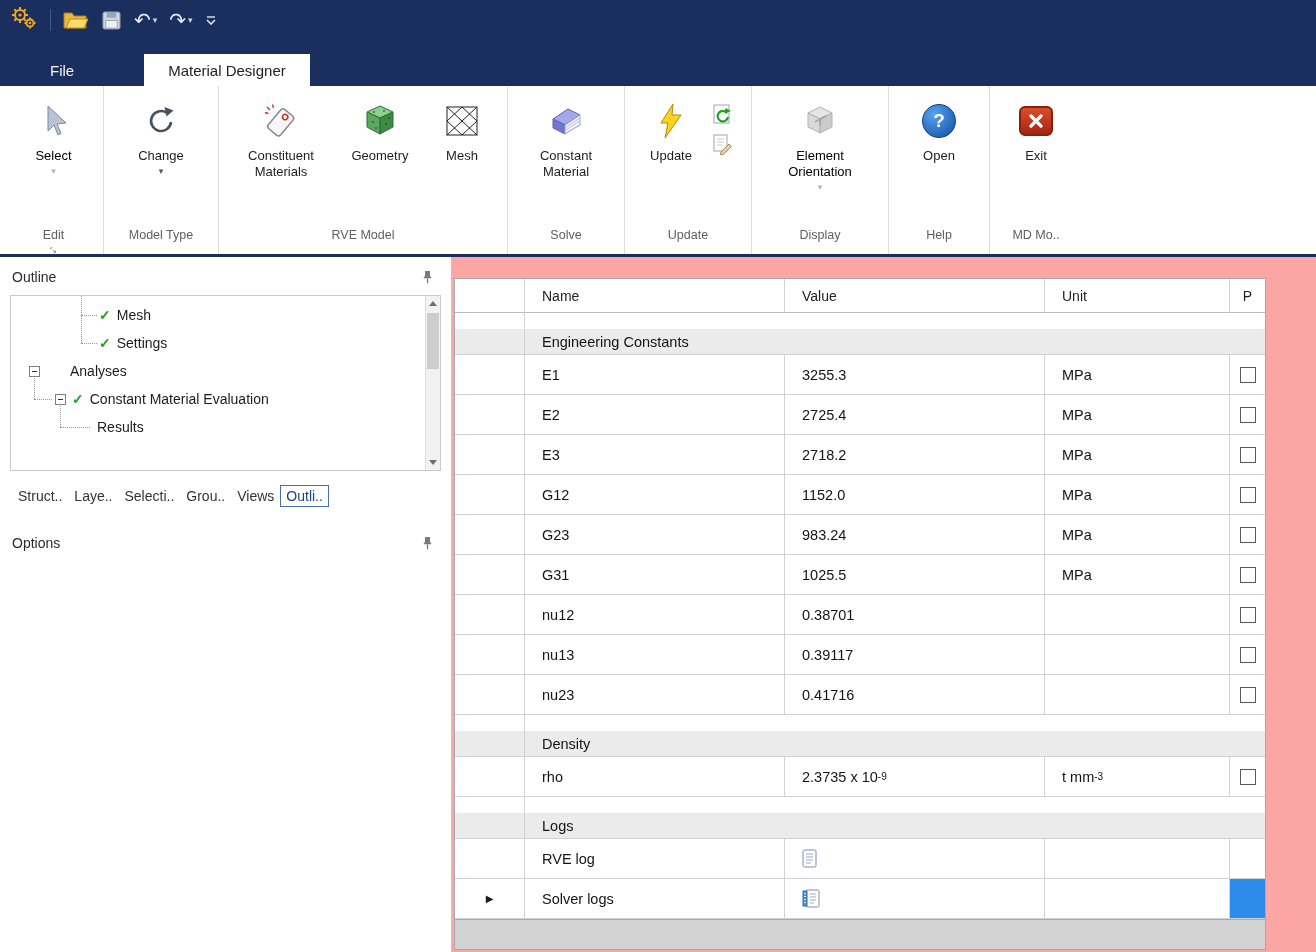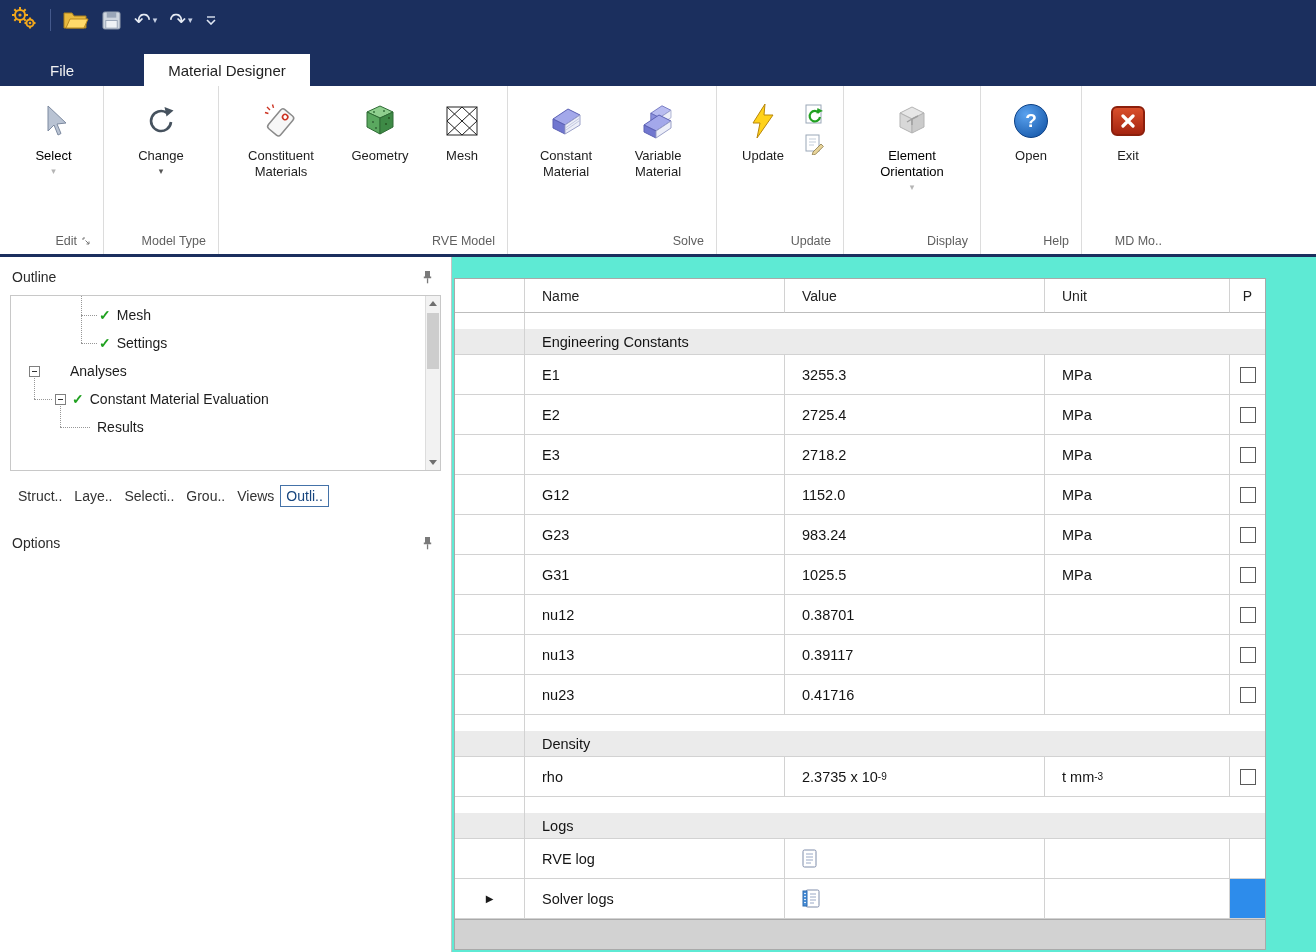--- a/index.html
+++ b/index.html
@@ -24,21 +24,21 @@
   .ribbon { height:168px; background:#fff; display:flex; align-items:stretch; padding-left:4px; }
   .rgroup { display:flex; flex-direction:column; border-right:1px solid #dcdcdc; padding:0 12px; }
   .rbuttons { flex:1; display:flex; align-items:flex-start; }
   .rbtn { display:flex; flex-direction:column; align-items:center; padding-top:8px; }
   .ricon { height:54px; display:flex; align-items:center; justify-content:center; }
   .rlbl { font-size:13px; color:#1e1e1e; text-align:center; line-height:16px; }
   .rbtn.disabled .rlbl { color:#000000; }
   .rcaret { font-size:9px; color:#555; margin-top:2px; }
   .rbtn.disabled .rcaret { color:#b5b5b5; }
   .glabel { height:26px; font-size:12.5px; color:#5f5f5f; display:flex; align-items:center;
-            justify-content:flex-end; gap:5px; }
+            justify-content:space-between; gap:5px;flex-direction:column; }
   .rsmall-col { display:flex; flex-direction:column; gap:6px; margin-top:16px; width:34px; align-items:center; }
   .rsmall { width:24px; height:24px; display:flex; align-items:center; justify-content:center; }
   .ribbonline { height:3px; background:#1b2f5e; }
   .help-circle { width:34px; height:34px; border-radius:50%;
                  background:radial-gradient(circle at 35% 30%, #5aa2ef, #0d4ea0);
                  border:1px solid #0a3f85; color:#fff; font-weight:bold; font-size:19px;
                  display:flex; align-items:center; justify-content:center; }
   .exit-box { width:34px; height:30px; border-radius:6px;
               background:linear-gradient(180deg,#d94f2b,#a52410);
               border:2px solid #8c1f0c; display:flex; align-items:center; justify-content:center; }
@@ -70,21 +70,21 @@
   .sthumb { position:absolute; left:1px; right:1px; top:17px; height:56px; background:#cdcdcd; }
 
   
   .tabstrip { margin:14px 10px 0 12px; display:flex; align-items:center; gap:0; font-size:14px; color:#333;text-align:center; }
   .ltab { padding:3px 6px; }
   .ltab.active { border:1px solid #4472a8; background:#fff; padding:2px 5px; color:#17457e; }
 
   .options-header { margin-top:22px; }
 
   
-  .main { flex:1; padding-top:21px; background:#5eead4; }
+  .main { flex:1; padding-top:21px; background:#fca5a5; }
   .grid { margin-left:2px; width:812px; border:1px solid #a9a9a9; background:#fff;
           font-size:14.5px; color:#141414; }
   .grow { display:grid; grid-template-columns:70px 260px 260px 185px 35px; }
   .gcell { border-right:1px solid #d2d2d2; border-bottom:1px solid #d2d2d2;
            display:flex; align-items:center; padding-left:17px; overflow:hidden; }
   .gcell:last-child { border-right:none; }
   .grow.header .gcell { height:34px; border-bottom:1px solid #bdbdbd; font-size:14px; color:#222; }
   .grow.data .gcell { height:40px; }
   .grow.sectionrow .gcell { height:26px; background:#ebebeb; }
   .span4 { grid-column:2 / 6; border-right:none !important; }
@@ -235,37 +235,20 @@
         <div class="ricon">
           <svg width="36" height="34" viewBox="0 0 36 34">
             <polygon points="5,15 20,5 32,11 17,21" fill="#a3a8ea" stroke="#5c61b4"></polygon>
             <polygon points="5,15 17,21 17,30 5,24" fill="#7177cf" stroke="#5c61b4"></polygon>
             <polygon points="17,21 32,11 32,21 17,30" fill="#eceef8" stroke="#9aa0c8"></polygon>
             <path d="M18,23.5 L31,14.5 M18,26 L31,17" stroke="#b6bcd8" stroke-width="0.8"></path>
           </svg>
         </div>
         <div class="rlbl">Constant Material</div>
       </div>
-      <div class="rbtn" style="width:92px">
-        <div class="ricon">
-          <svg width="38" height="36" viewBox="0 0 38 36">
-            <g transform="translate(8,-1) scale(0.75)">
-              <polygon points="5,15 20,5 32,11 17,21" fill="#b8bcf0" stroke="#5c61b4"></polygon>
-              <polygon points="5,15 17,21 17,30 5,24" fill="#8b90dd" stroke="#5c61b4"></polygon>
-              <polygon points="17,21 32,11 32,21 17,30" fill="#eceef8" stroke="#9aa0c8"></polygon>
-            </g>
-            <g transform="translate(0,7)">
-              <polygon points="5,15 20,5 32,11 17,21" fill="#a3a8ea" stroke="#5c61b4"></polygon>
-              <polygon points="5,15 17,21 17,28 5,22" fill="#7177cf" stroke="#5c61b4"></polygon>
-              <polygon points="17,21 32,11 32,18 17,28" fill="#eceef8" stroke="#9aa0c8"></polygon>
-            </g>
-          </svg>
-        </div>
-        <div class="rlbl">Variable Material</div>
-      </div>
     </div>
     <div class="glabel">Solve</div>
   </div>
 
   <div class="rgroup">
     <div class="rbuttons">
       <div class="rbtn" style="width:68px">
         <div class="ricon">
           <svg width="26" height="36" viewBox="0 0 26 36">
             <polygon points="15,1 3,20 10,20 7,35 23,12 14,12" fill="#ffd21c" stroke="#b8860b"></polygon>

